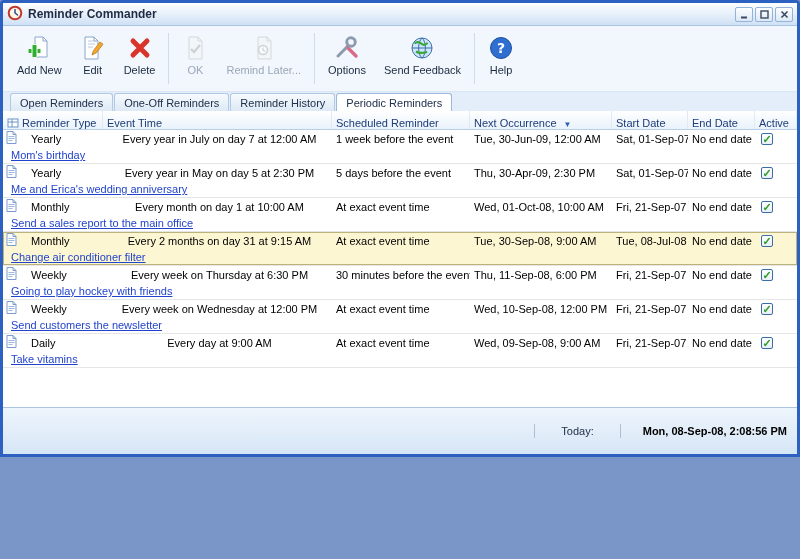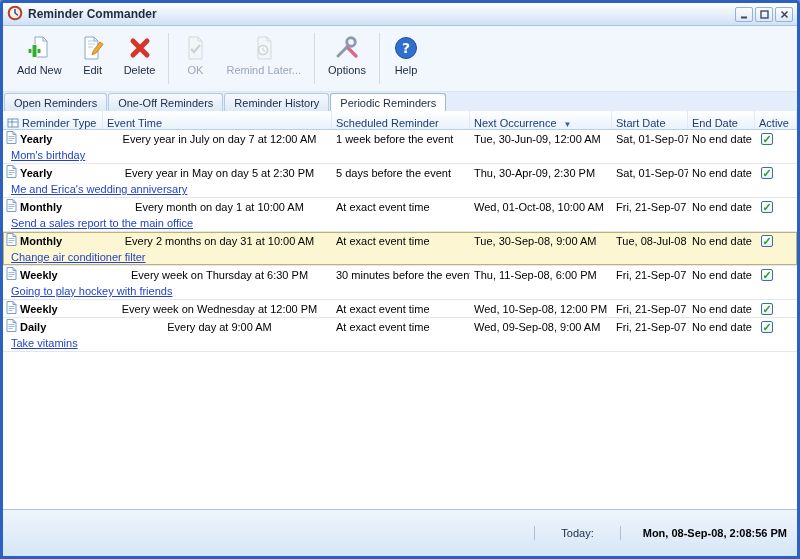--- a/index.html
+++ b/index.html
@@ -1,51 +1,51 @@
 <!DOCTYPE html>
 <html><head>
 <meta charset="utf-8">
 <style>
   html,body{margin:0;padding:0;background:#7a96c8;}
   *{box-sizing:border-box;}
   body{width:800px;height:559px;font-family:"Liberation Sans",sans-serif;font-size:11px;color:#000;}
-  .window{width:800px;height:559px;border:3px solid #2d61c1;border-radius:4px 4px 0 0;display:flex;flex-direction:column;background:#fff;overflow:hidden;}
+  .window{width:800px;height:457px;border:3px solid #2d61c1;border-radius:4px 4px 0 0;display:flex;flex-direction:column;background:#fff;overflow:hidden;}
 
   
   .titlebar{height:23px;flex:0 0 23px;display:flex;align-items:center;gap:5px;padding:0 4px;background:linear-gradient(#ffffff,#cfe1f5);border-bottom:1px solid #a9c3e2;}
   .titlebar .title{font-weight:bold;font-size:12px;color:#1f2b43;flex:1;}
   .win-controls{display:flex;gap:2px;}
   .win-btn{width:18px;height:15px;display:flex;align-items:center;justify-content:center;background:linear-gradient(#fdfeff,#dce9f6);border:1px solid #93b2d8;border-radius:2px;cursor:default;}
 
   
   .toolbar{flex:0 0 66px;display:flex;align-items:stretch;gap:2px;padding:3px 6px;background:#f2f7fd;border-bottom:1px solid #d9e6f4;}
   .tool-btn{display:flex;flex-direction:column;align-items:center;justify-content:flex-start;gap:2px;padding:4px 7px 2px;border:1px solid transparent;border-radius:3px;color:#1c2a40;white-space:nowrap;}
   .tool-btn .tool-icon{height:28px;display:flex;align-items:center;}
   .tool-btn.disabled{color:#9aa7b8;}
   .tool-btn.disabled .tool-icon{filter:grayscale(1) opacity(.45);}
   .tool-sep{width:1px;background:#cdddee;margin:4px 3px;}
 
   
-  .tabs{flex:0 0 19px;display:flex;align-items:flex-end;background:#e3eefa;padding:0 1px;}
+  .tabs{flex:0 0 19px;display:flex;align-items:flex-end;background:#e3eefa;padding:0 7px;}
   .tab{padding:3px 9px 2px;border:1px solid #b1c9e4;border-bottom:none;border-radius:3px 3px 0 0;background:linear-gradient(#f6fafd,#dde9f5);margin-right:1px;color:#20304c;height:18px;}
   .tab.active{background:#fff;border-color:#9cb8da;position:relative;z-index:2;}
 
   
   .grid-header,.main-row{display:grid;grid-template-columns:100px 229px 138px 142px 76px 67px 1fr;}
   .grid-header{flex:0 0 19px;align-items:center;background:linear-gradient(#ffffff,#e9f2fb);border-bottom:1px solid #b9cfe8;color:#1e3c78;}
   .hcell{height:100%;display:flex;align-items:flex-end;gap:3px;padding-left:4px;border-right:1px solid #dfeaf6;overflow:hidden;white-space:nowrap;}
   .hdr-icon{display:flex;}
   .sort-arrow{color:#2f5fae;font-size:8px;margin-left:4px;}
 
   .grid-body{background:#fff;}
   .row-block{border-bottom:1px solid #e6e6e6;background:#fff;}
   .row-block.selected{background:#fdf6d2;box-shadow:inset 0 0 0 1px #bcb27c;}
   .main-row{height:17px;align-items:center;}
   .cell{padding-left:4px;overflow:hidden;white-space:nowrap;}
-  .type-cell{display:flex;align-items:center;gap:3px;font-weight:bold;padding-left:3px;}
+  .type-cell{display:flex;align-items:center;gap:14px;font-weight:normal;padding-left:3px;}
   .bold{font-weight:normal;text-align:center;}
   .active-cell{padding-left:6px;display:flex;align-items:center;}
   .checkbox{width:12px;height:12px;border:1px solid #3b6ea5;border-radius:2px;background:linear-gradient(#ffffff,#e9eff6);color:#2ca02c;font-weight:bold;font-size:11px;line-height:10px;text-align:center;}
   .desc-row{height:16px;display:flex;align-items:center;padding-left:8px;color:#2244cc;text-decoration:underline;}
 
   .filler{flex:1;background:#fff;}
 
   
   .statusbar{flex:0 0 22px;display:flex;align-items:center;justify-content:flex-end;gap:16px;background:linear-gradient(#eef5fc,#d6e6f6);border-top:1px solid #abc5e1;padding:16px 6px;color:#20304c;}
   .status-label{padding:0 8px;}
@@ -142,20 +142,31 @@
         <span class="tool-icon">
           <svg width="26" height="26" viewBox="0 0 26 26">
             <path d="M22 21L13 12" stroke="#d86a8a" stroke-width="3.4" stroke-linecap="round"></path>
             <path d="M4 21l8-8" stroke="#8b9aae" stroke-width="3" stroke-linecap="round"></path>
             <circle cx="17" cy="7" r="4.2" fill="none" stroke="#8b9aae" stroke-width="3"></circle>
             <path d="M15 5l4 4" stroke="#f2f7fd" stroke-width="2.4"></path>
           </svg>
         </span>
         <span class="tool-label">Options</span>
       </div>
+      <div class="tool-btn">
+        <span class="tool-icon">
+          <svg width="26" height="26" viewBox="0 0 26 26">
+            <circle cx="13" cy="13" r="10" fill="#cfe6ff" stroke="#3a6ea5"></circle>
+            <path d="M3 13h20M13 3c4.5 3.5 4.5 16.5 0 20M13 3c-4.5 3.5-4.5 16.5 0 20" fill="none" stroke="#3a6ea5"></path>
+            <path d="M5.5 8.5c2.5-2 5-1.5 7 .3 2 1.8 4.8 1 6-1" fill="none" stroke="#3aa63a" stroke-width="2.2"></path>
+            <path d="M7 16.5c2.5 1.8 8 2 11 .2" fill="none" stroke="#3aa63a" stroke-width="2.2"></path>
+          </svg>
+        </span>
+        <span class="tool-label">Send Feedback</span>
+      </div>
       <span class="tool-sep"></span>
       <div class="tool-btn">
         <span class="tool-icon">
           <svg width="26" height="26" viewBox="0 0 26 26">
             <circle cx="13" cy="13" r="10.5" fill="#2f6fd0" stroke="#1c4fa0"></circle>
             <text x="13" y="18" font-size="14" font-weight="bold" text-anchor="middle" fill="#fff" font-family="DejaVu Sans, sans-serif">?</text>
           </svg>
         </span>
         <span class="tool-label">Help</span>
       </div>
@@ -265,21 +276,21 @@
       <div class="row-block selected">
         <div class="main-row">
           <div class="cell type-cell">
             <span class="doc-icon"><svg width="11" height="13" viewBox="0 0 11 13">
                 <path d="M1 .5h6l3 3v9H1z" fill="#fff" stroke="#7a9bd0"></path>
                 <path d="M7 .5v3h3" fill="none" stroke="#7a9bd0"></path>
                 <path d="M2.5 5.5h6M2.5 7.5h6M2.5 9.5h4" stroke="#9db9e0"></path>
               </svg></span>
             <span>Monthly</span>
           </div>
-          <div class="cell bold">Every 2 months on day 31 at 10:00 AM</div>
+          <div class="cell bold">Every 2 months on day 31 at 9:15 AM</div>
           <div class="cell">At exact event time</div>
           <div class="cell">Tue, 30-Sep-08, 9:00 AM</div>
           <div class="cell">Tue, 08-Jul-08</div>
           <div class="cell">No end date</div>
           <div class="cell active-cell">
             <span class="checkbox checked">✓</span>
           </div>
         </div>
         <div class="desc-row">Change air conditioner filter</div>
       </div>
@@ -316,20 +327,21 @@
           </div>
           <div class="cell bold">Every week on Wednesday at 12:00 PM</div>
           <div class="cell">At exact event time</div>
           <div class="cell">Wed, 10-Sep-08, 12:00 PM</div>
           <div class="cell">Fri, 21-Sep-07</div>
           <div class="cell">No end date</div>
           <div class="cell active-cell">
             <span class="checkbox checked">✓</span>
           </div>
         </div>
+        <div class="desc-row">Send customers the newsletter</div>
       </div>
       <div class="row-block">
         <div class="main-row">
           <div class="cell type-cell">
             <span class="doc-icon"><svg width="11" height="13" viewBox="0 0 11 13">
                 <path d="M1 .5h6l3 3v9H1z" fill="#fff" stroke="#7a9bd0"></path>
                 <path d="M7 .5v3h3" fill="none" stroke="#7a9bd0"></path>
                 <path d="M2.5 5.5h6M2.5 7.5h6M2.5 9.5h4" stroke="#9db9e0"></path>
               </svg></span>
             <span>Daily</span>

